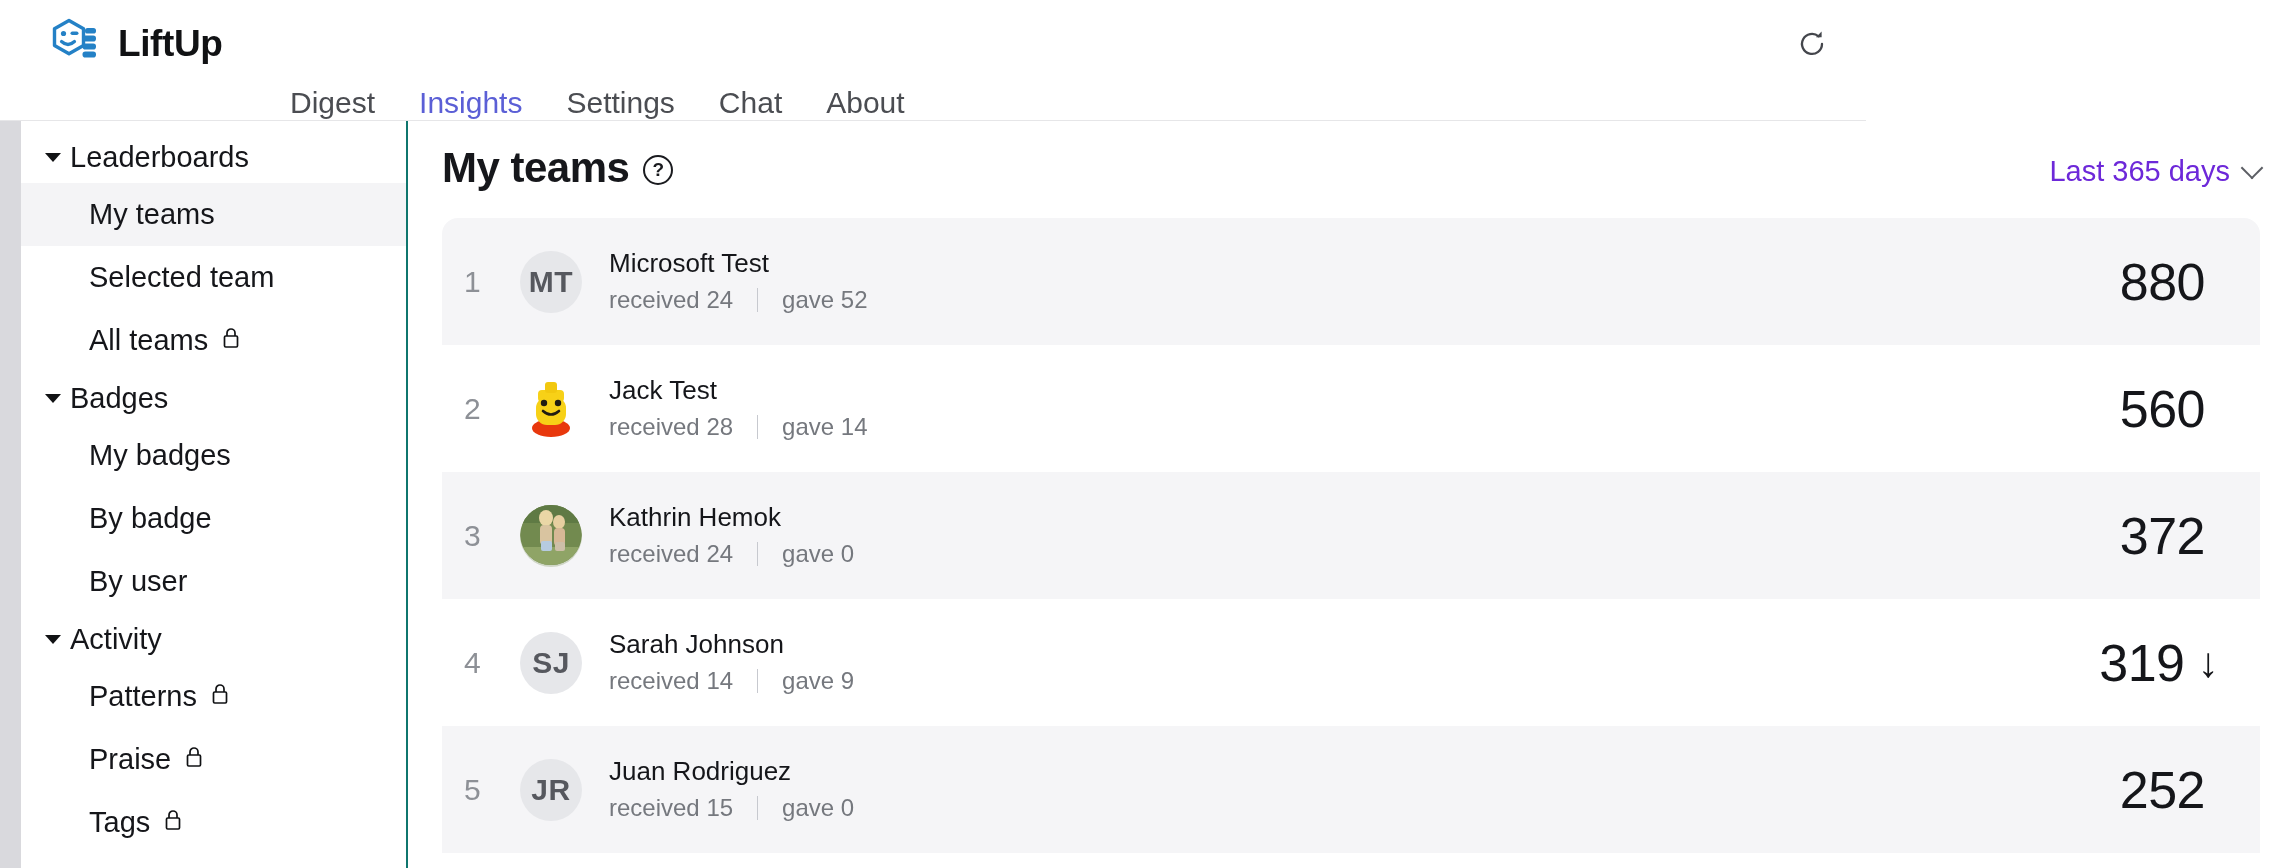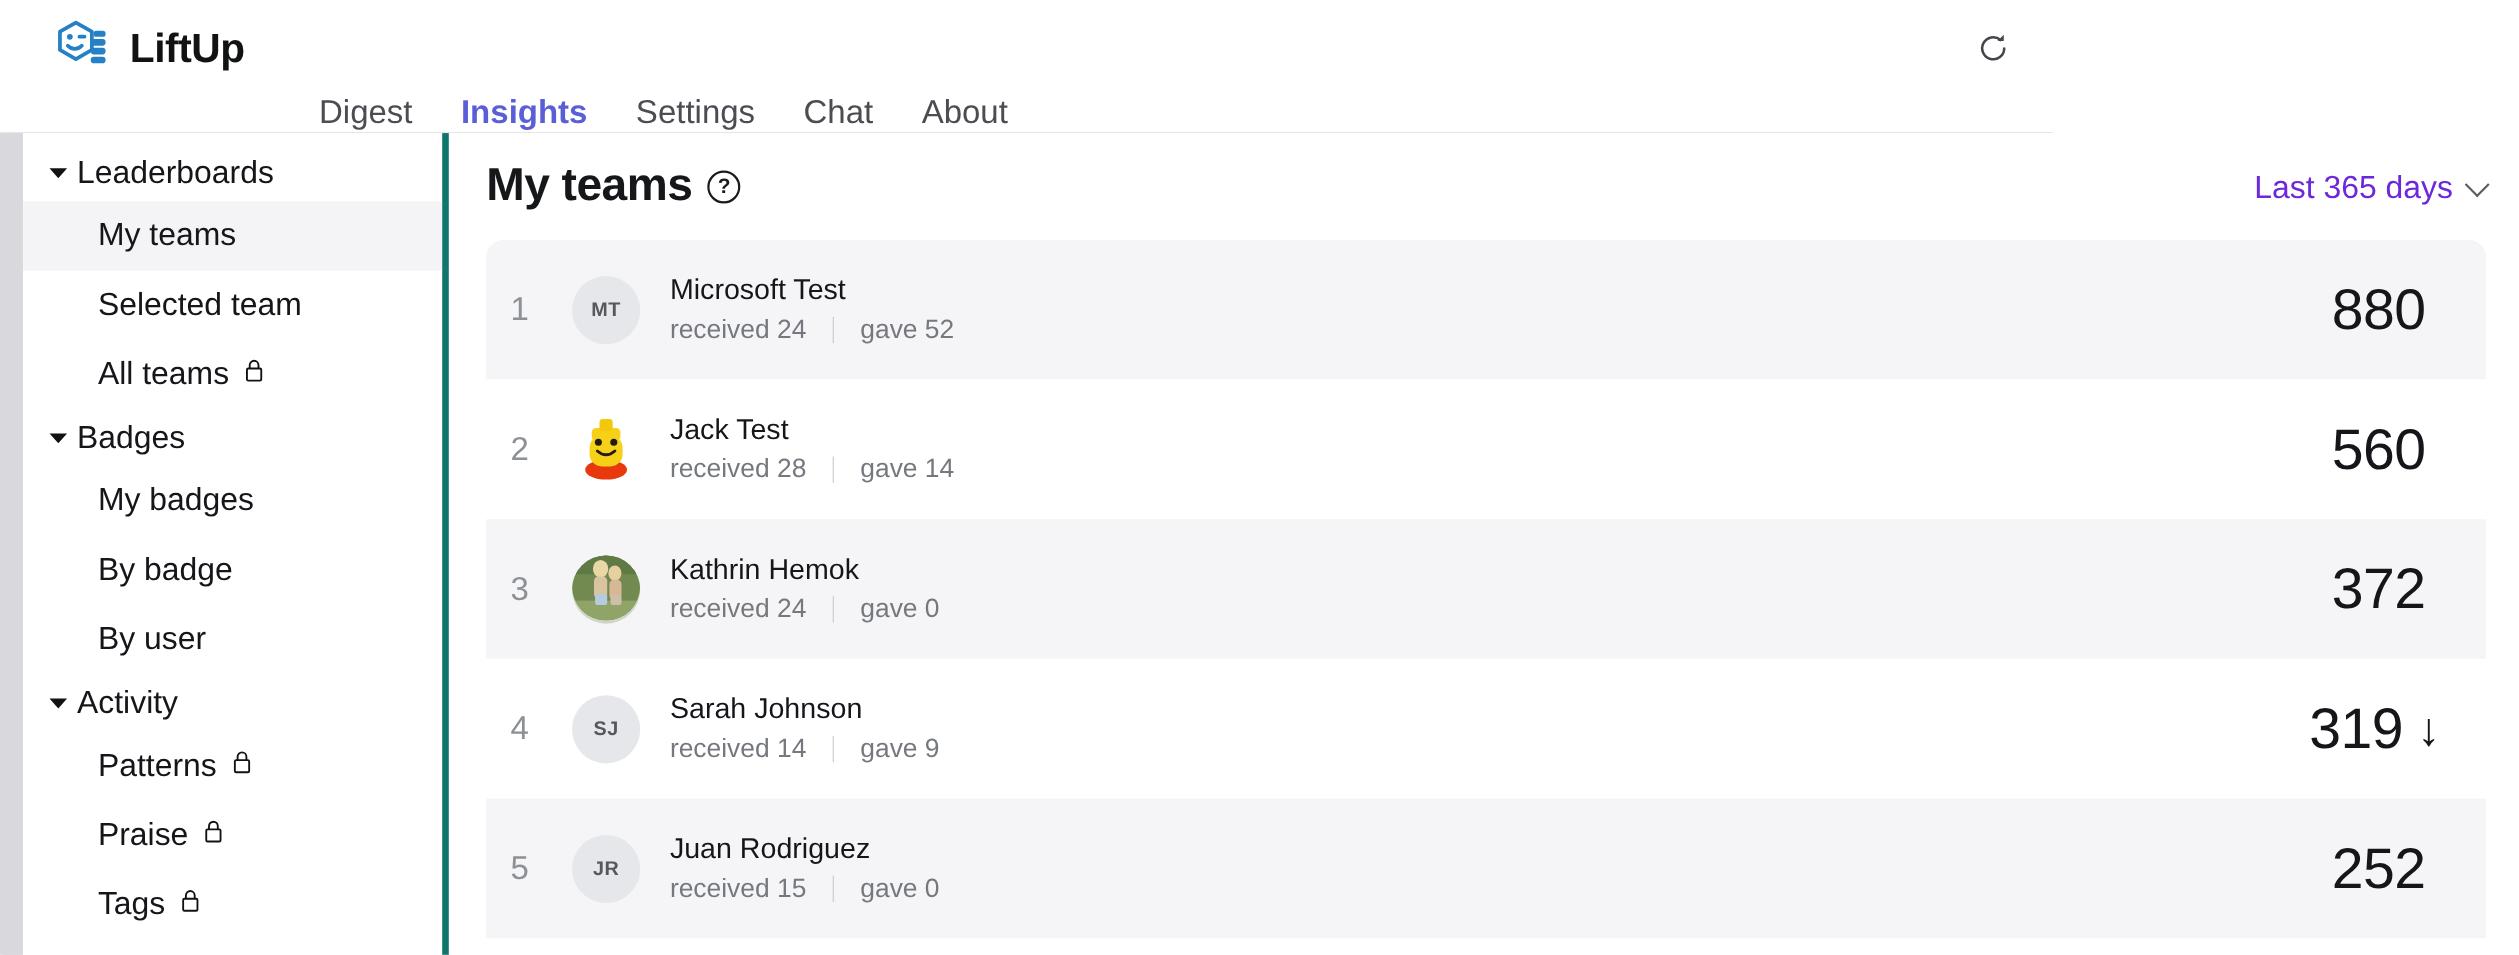--- a/index.html
+++ b/index.html
@@ -51,21 +51,21 @@
   }
   .nav-item {
     position: relative;
     font-size: 30px;
     color: #4b4d52;
     padding: 9px 22px 0 22px;
     cursor: pointer;
     white-space: nowrap;
     line-height: 1.2;
   }
-  .nav-item.active { color: #5b5fd6; font-weight: bold; }
+  .nav-item.active { color: #5b5fd6; font-weight: normal; }
   .nav-item.active::after {
     content: "";
     position: absolute;
     left: 22px; right: 22px;
     bottom: -52px;
     height: 5px;
     background: #5b5fd6;
     border-radius: 2px;
   }
 
@@ -94,21 +94,21 @@
     background: #d9d9dd;
   }
 
   
   .sidebar {
     position: absolute;
     left: 21px; top: 121px;
     width: 387px;
     height: 747px;
     background: #ffffff;
-    border-right: 6px solid #0f766e;
+    border-right: 2px solid #0f766e;
     padding-top: 10px;
     overflow: hidden;
   }
   .side-group {
     display: flex;
     align-items: center;
     gap: 9px;
     height: 52px;
     padding-left: 24px;
     color: #15161a;
@@ -226,21 +226,21 @@
     margin-right: 27px;
     display: flex;
     align-items: center;
     justify-content: center;
     overflow: hidden;
     position: relative;
   }
   .avatar.initials {
     background: #e6e7ea;
     color: #56585e;
-    font-size: 18px;
+    font-size: 30px;
     font-weight: bold;
     letter-spacing: 0.5px;
   }
   .avatar.image { background: #cfd6c6; }
   .avatar.lego { background: transparent; border-radius: 0; overflow: visible; }
   .person { flex: 1 1 auto; min-width: 0; }
   .person-name {
     font-size: 26px;
     color: #15161a;
     line-height: 1.15;

